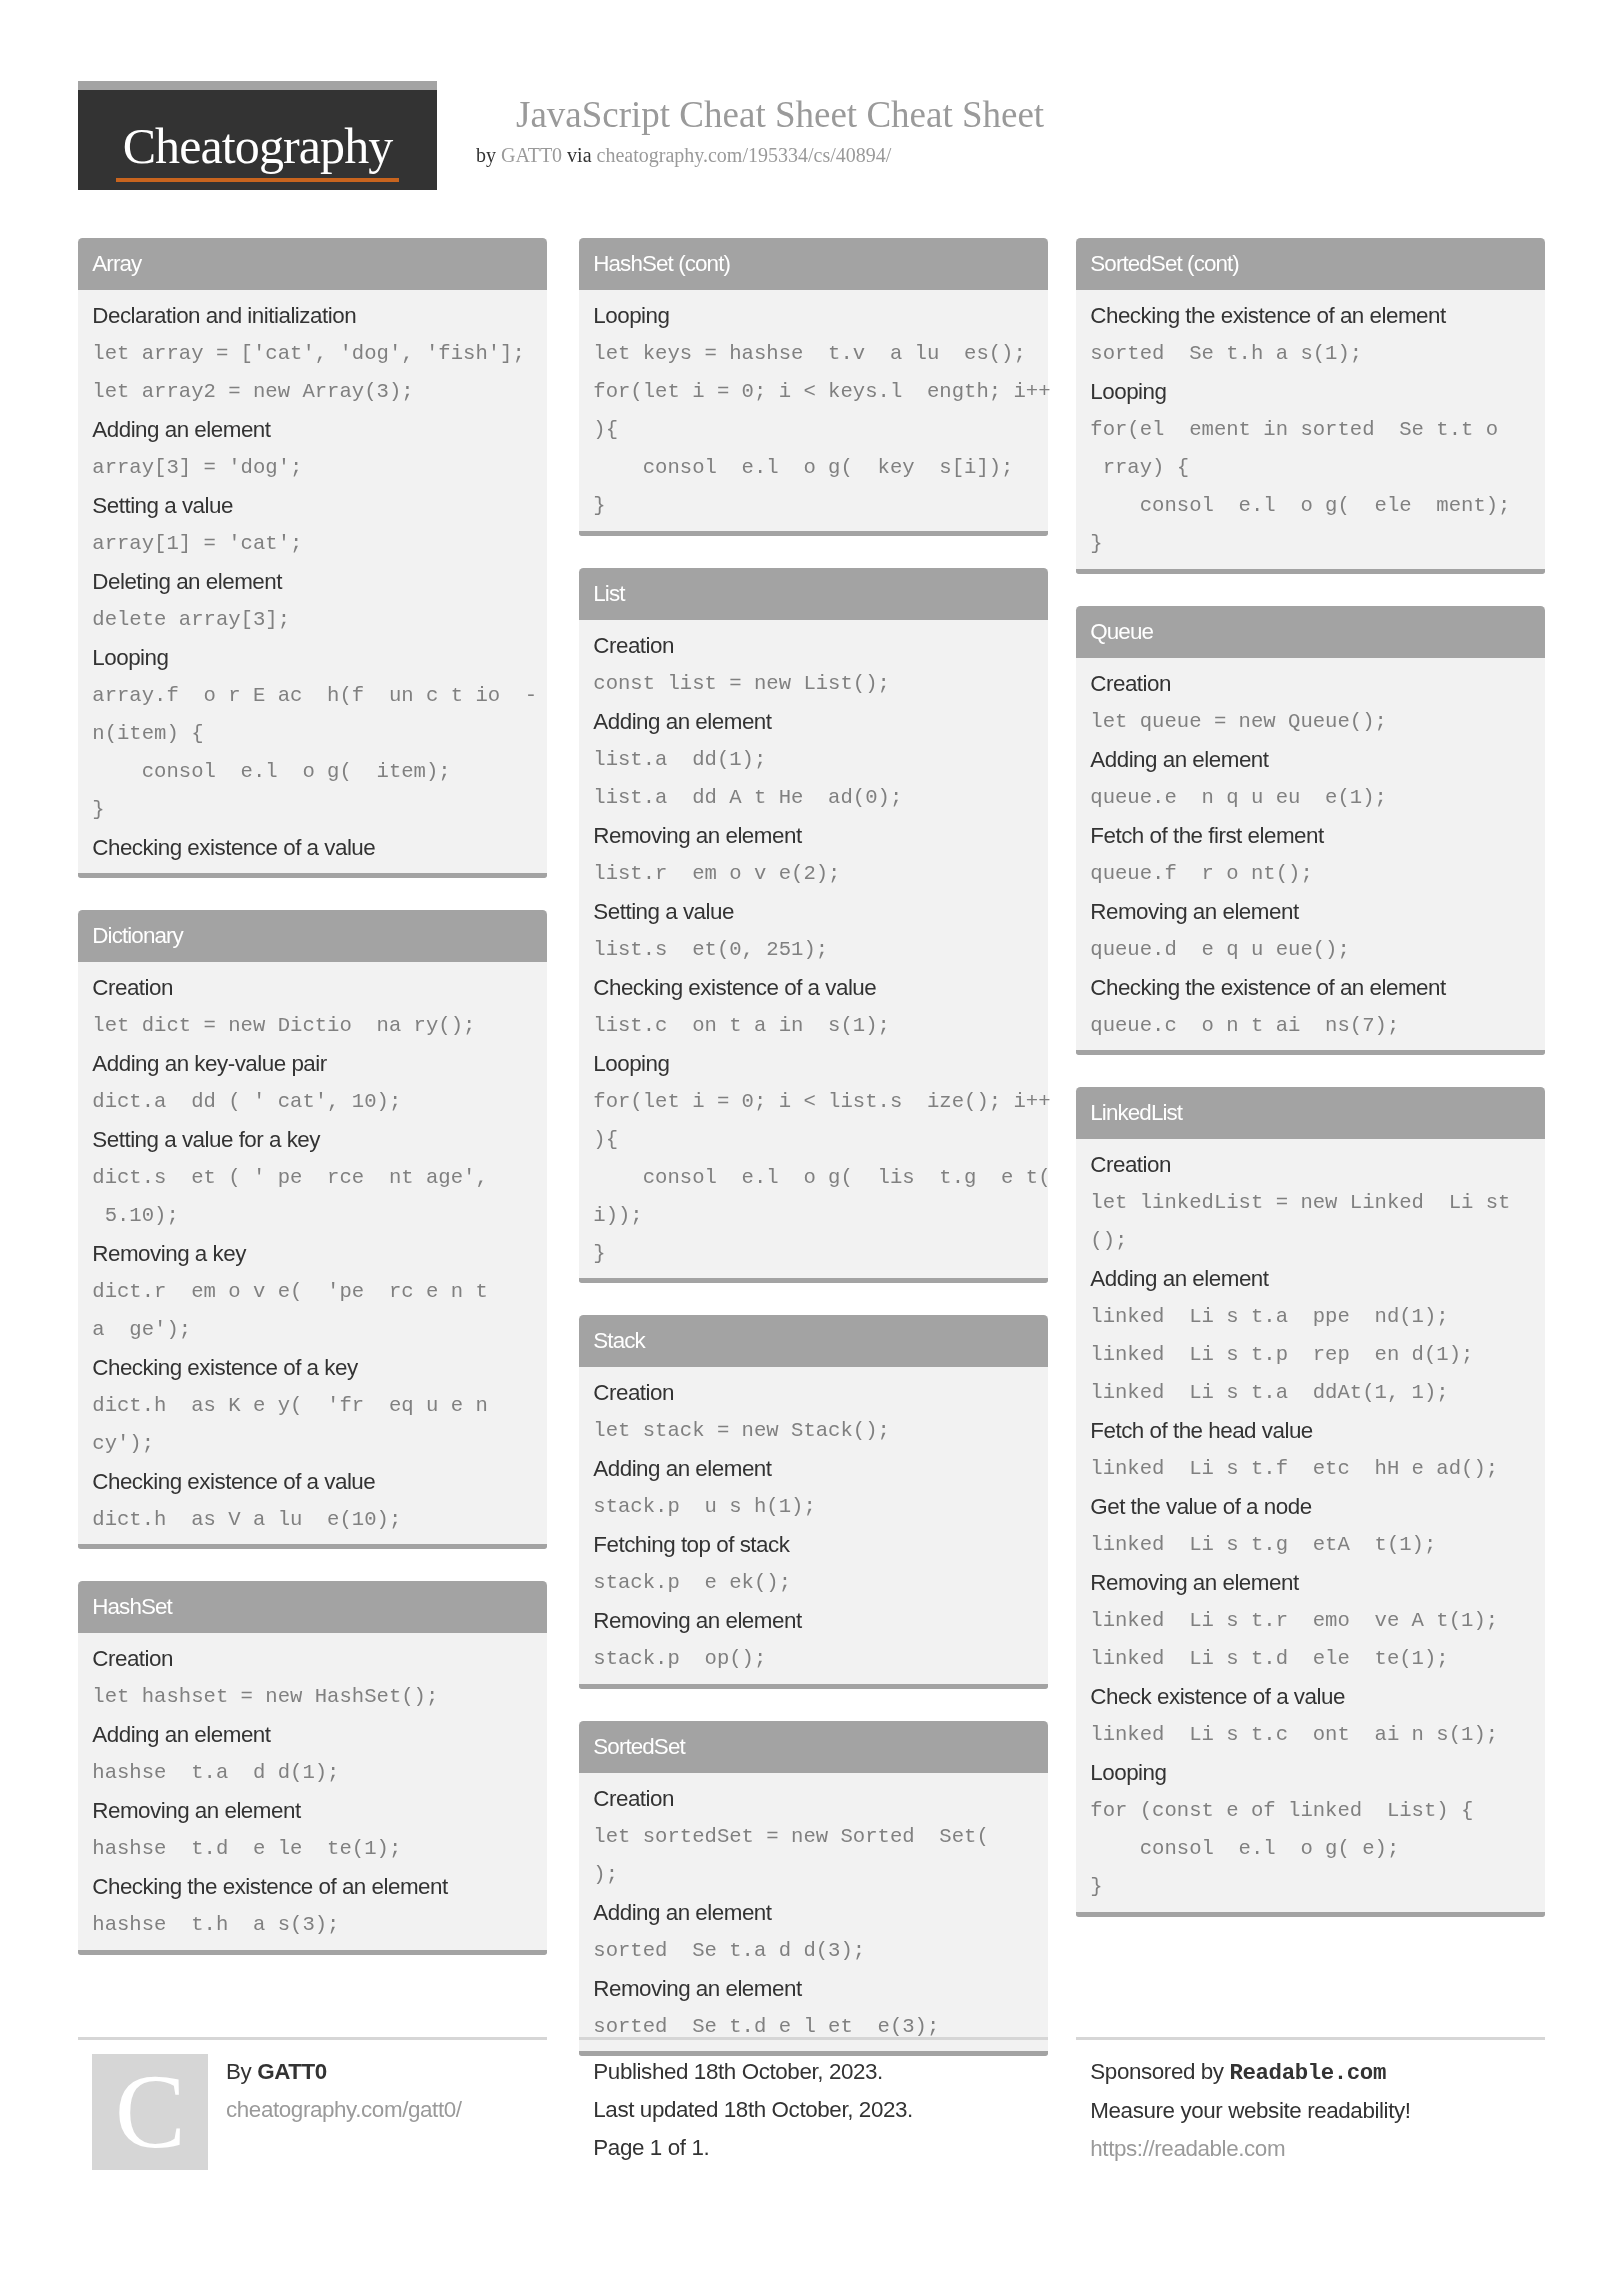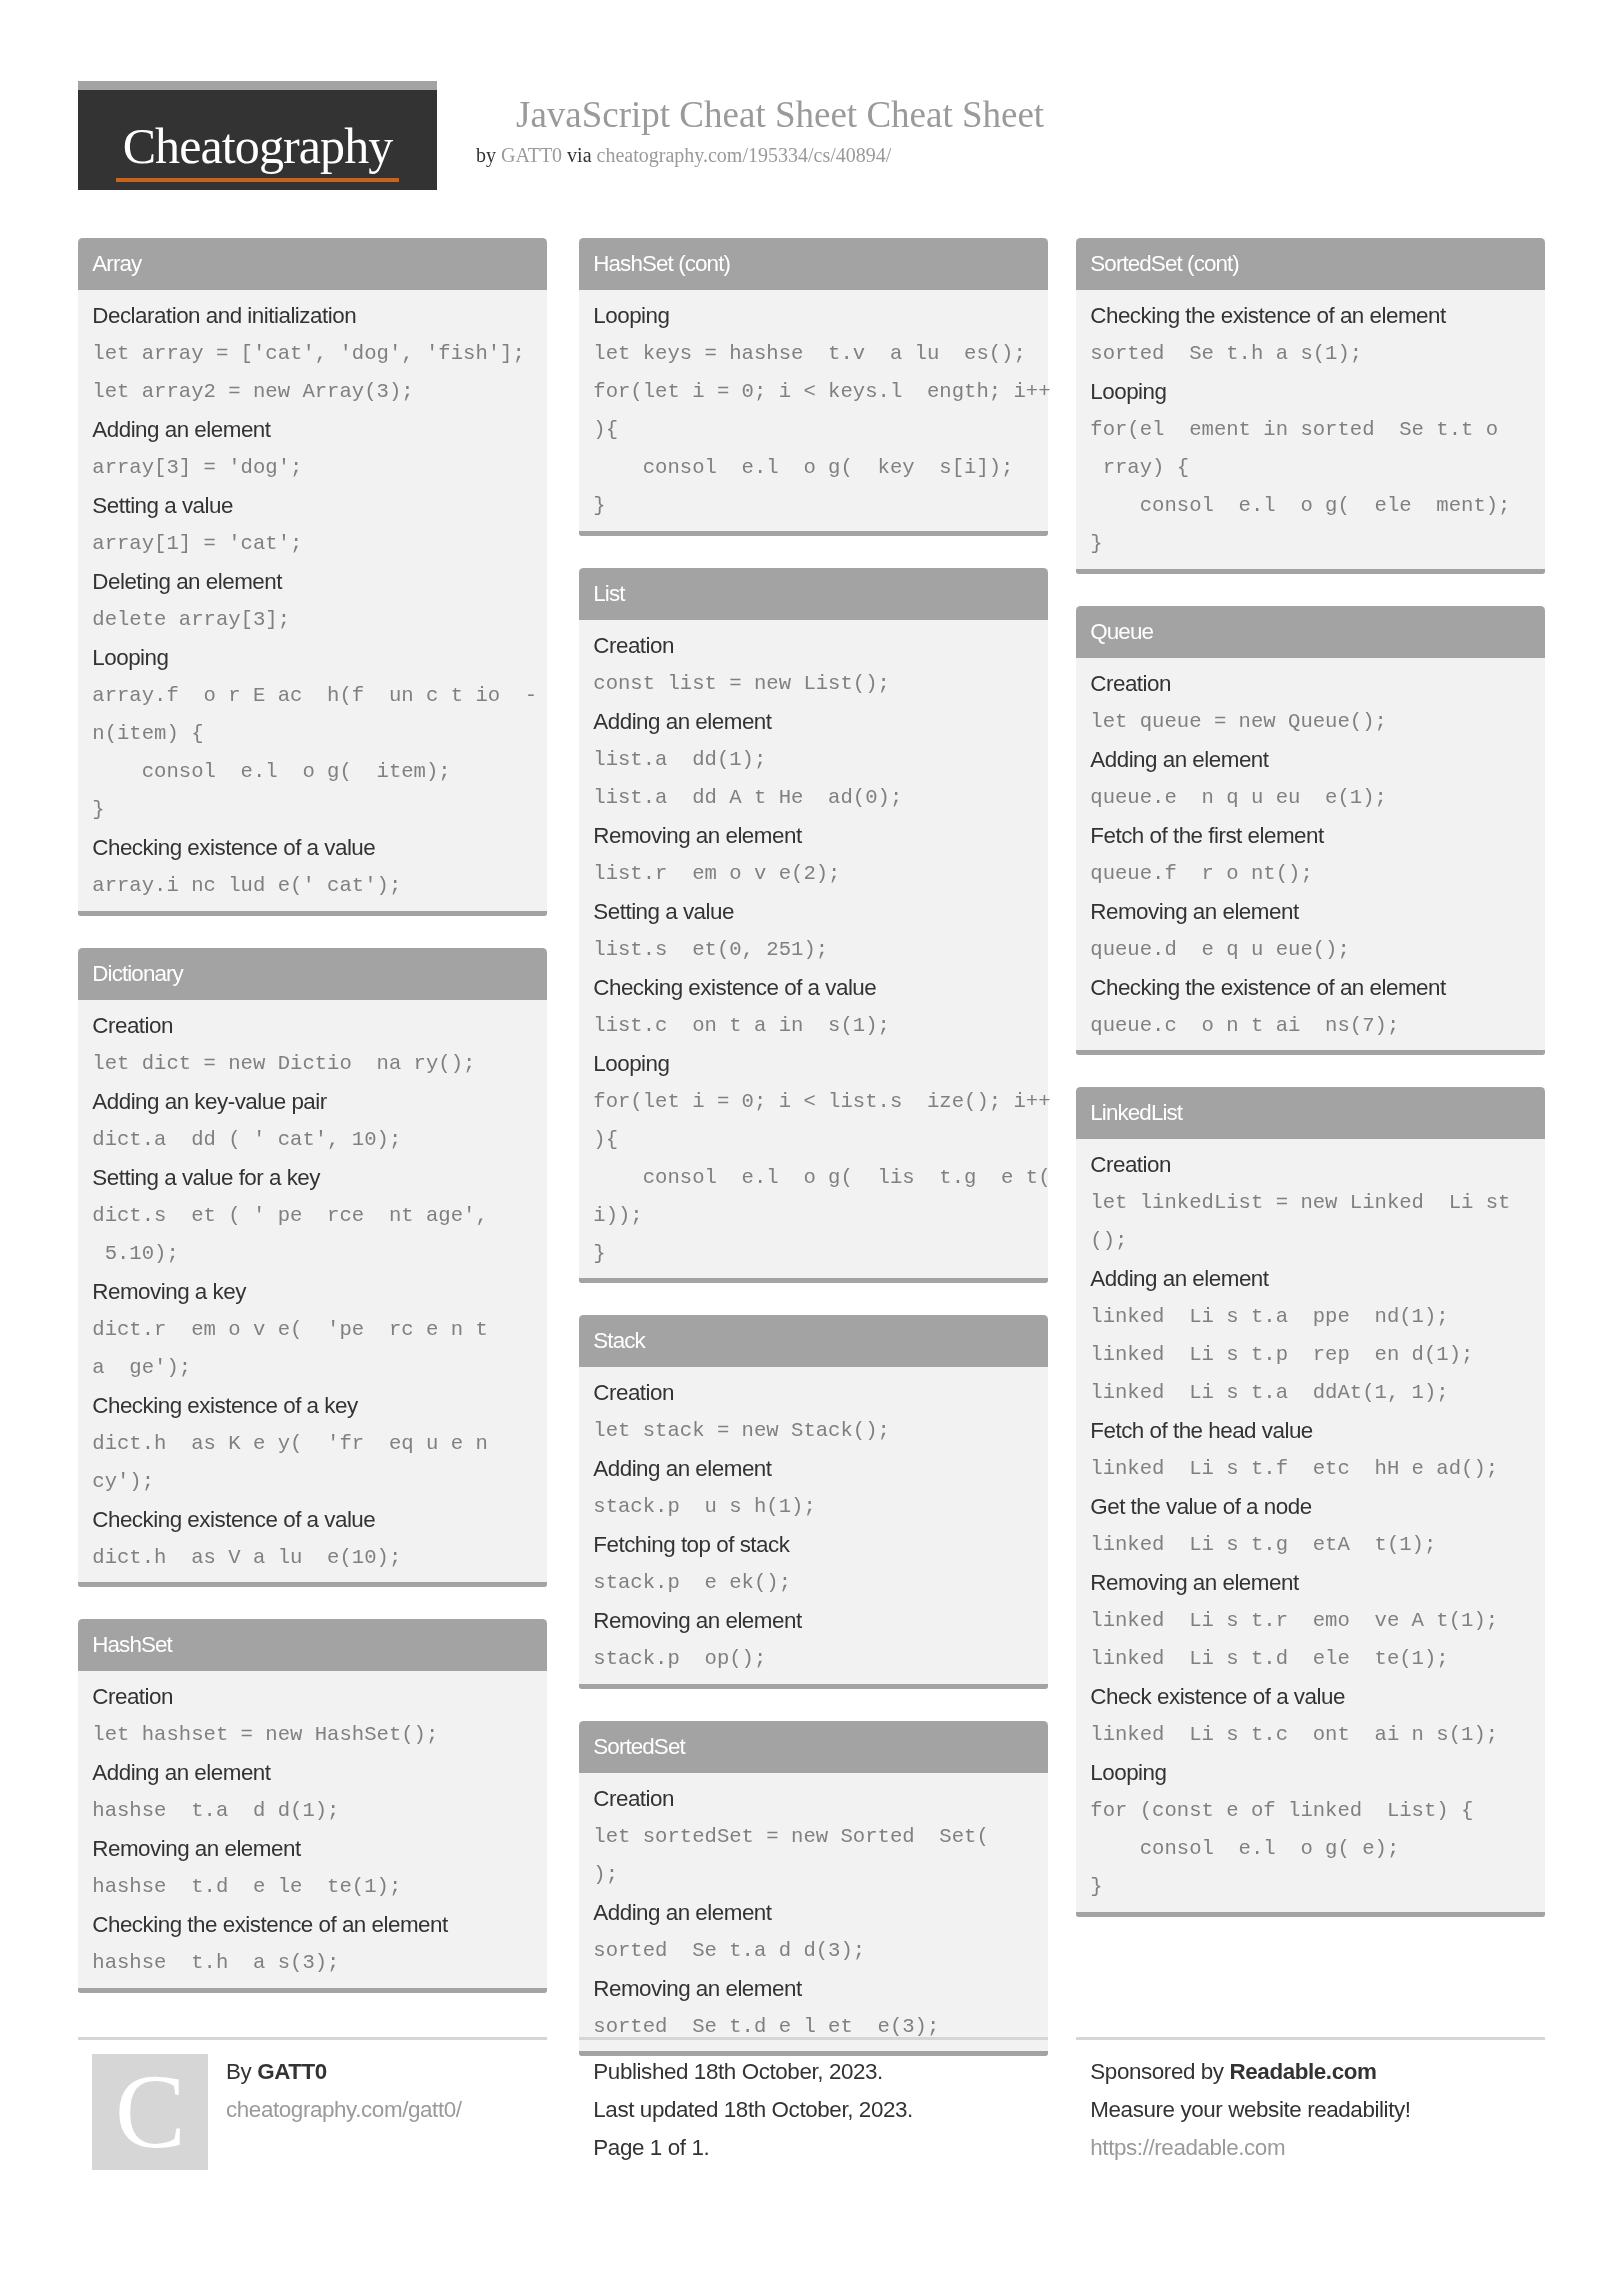--- a/index.html
+++ b/index.html
@@ -48,21 +48,20 @@
         <div class="row label">Setting a value</div>
         <div class="row code">array[1] = 'cat';</div>
         <div class="row label">Deleting an element</div>
         <div class="row code">delete array[3];</div>
         <div class="row label">Looping</div>
         <div class="row code">array.f  o r E ac  h(f  un c t io  -</div>
         <div class="row code">n(item) {</div>
         <div class="row code">    consol  e.l  o g(  item);</div>
         <div class="row code">}</div>
         <div class="row label">Checking existence of a value</div>
-        <div class="row code">array.i nc lud e(' cat');</div>
       </div>
     </div>
     <div class="box">
       <div class="box-header">Dictionary</div>
       <div class="box-body">
         <div class="row label">Creation</div>
         <div class="row code">let dict = new Dictio  na ry();</div>
         <div class="row label">Adding an key-value pair</div>
         <div class="row code">dict.a  dd ( ' cat', 10);</div>
         <div class="row label">Setting a value for a key</div>
@@ -218,18 +217,18 @@
 <div class="footer" style="left:579px;">
   <div style="padding:12.5px 0 0 14.3px;">
     <div class="footer-text">Published 18th October, 2023.</div>
     <div class="footer-text">Last updated 18th October, 2023.</div>
     <div class="footer-text">Page 1 of 1.</div>
   </div>
 </div>
 
 <div class="footer" style="left:1076px;">
   <div style="padding:12.5px 0 0 14.3px;">
-    <div class="footer-text"><span>Sponsored by </span><span style="font-weight:bold;">Readable.com</span></div>
+    <div class="footer-text"><span>Sponsored by </span><span style="font-weight:bold;font-family:Liberation Mono, monospace;">Readable.com</span></div>
     <div class="footer-text">Measure your website readability!</div>
     <div class="footer-text footer-muted">https://readable.com</div>
   </div>
 </div>
 
 
 </body></html>

